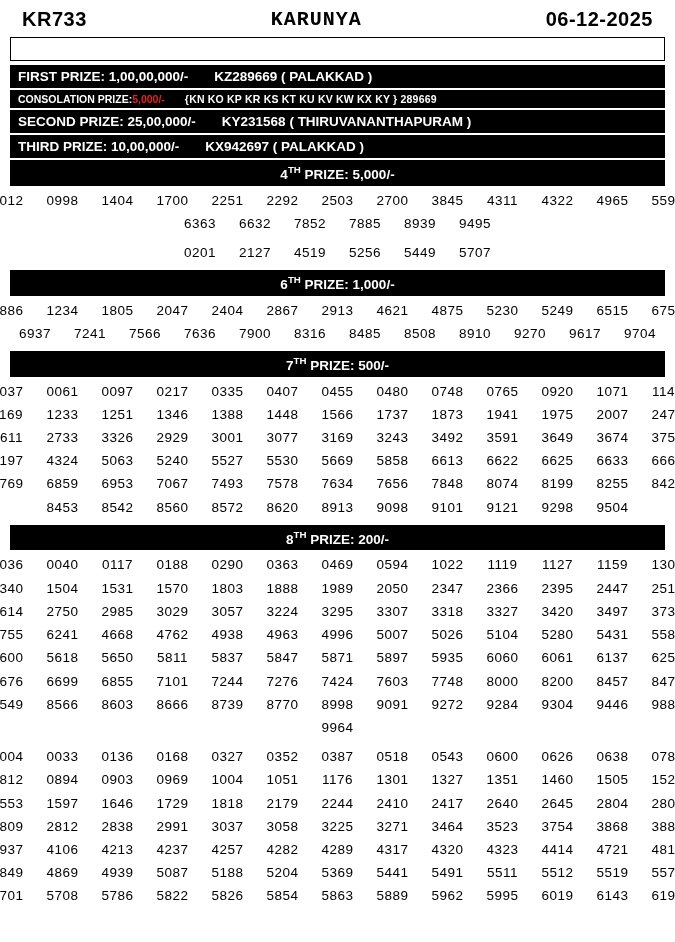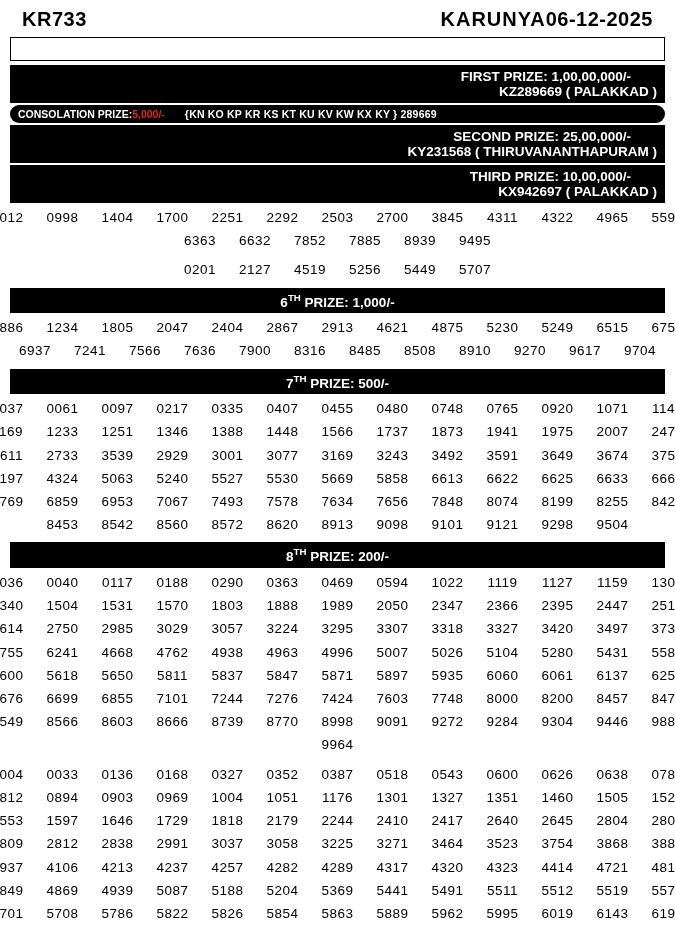--- a/index.html
+++ b/index.html
@@ -22,21 +22,21 @@
   .header {
     display: flex;
     justify-content: space-between;
     align-items: center;
     padding: 8px 22px 6px 22px;
     font-weight: bold;
     font-size: 20px;
     letter-spacing: 0.5px;
   }
   .header .h-code { flex: 0 0 auto; }
-  .header .h-name { flex: 1 1 auto; text-align: right; letter-spacing: 1px; }
+  .header .h-name { flex: 1 1 auto; text-align: center; letter-spacing: 1px; font-family: Liberation Mono, monospace; }
   .header .h-date { flex: 0 0 auto; text-align: center; }
 
   .topbox {
     margin: 0 10px 4px 10px;
     height: 22px;
     border: 1px solid #000;
     background: #fff;
   }
 
   .band {
@@ -48,37 +48,35 @@
     font-size: 13.5px;
     box-sizing: border-box;
   }
   .band.center {
     text-align: center;
   }
   .band .lbl { }
   .band .val { }
   .band-row {
     display: flex;
-    align-items: flex-end;
-    flex-direction: column;
+    align-items: flex-start;
   }
   .band-row .lbl { margin-right: 26px; white-space: nowrap; }
   .band-row .val { }
 
   .consolation {
     background: #000000;
     color: #ffffff;
     margin: 0 10px 2px 10px;
     padding: 3px 8px;
     font-weight: bold;
     font-size: 10.5px;
     display: flex;
     align-items: center;
     box-sizing: border-box;
-    border-radius: 9px;
   }
   .consolation .camount { color: #e8231f; margin-right: 20px; }
   .consolation .cseries { letter-spacing: 0.2px; }
 
   .sup { font-size: 0.72em; vertical-align: super; }
 
   .numbers {
     margin: 3px 14px 6px 14px;
     font-size: 13.5px;
     line-height: 1.72;
@@ -125,20 +123,23 @@
   <div class="band band-row">
     <span class="lbl">SECOND PRIZE: 25,00,000/-</span>
     <span class="val">KY231568 ( THIRUVANANTHAPURAM )</span>
   </div>
 
   <div class="band band-row">
     <span class="lbl">THIRD PRIZE: 10,00,000/-</span>
     <span class="val">KX942697 ( PALAKKAD )</span>
   </div>
 
+  <div class="band center">
+    <span>4</span><span class="sup">TH</span><span> PRIZE: 5,000/-</span>
+  </div>
   <div class="numbers">
       <div class="nrow">
         <span>0012</span>
         <span>0998</span>
         <span>1404</span>
         <span>1700</span>
         <span>2251</span>
         <span>2292</span>
         <span>2503</span>
         <span>2700</span>
@@ -234,21 +235,21 @@
         <span>1737</span>
         <span>1873</span>
         <span>1941</span>
         <span>1975</span>
         <span>2007</span>
         <span>2474</span>
       </div>
       <div class="nrow">
         <span>2611</span>
         <span>2733</span>
-        <span>3539</span>
+        <span>3326</span>
         <span>2929</span>
         <span>3001</span>
         <span>3077</span>
         <span>3169</span>
         <span>3243</span>
         <span>3492</span>
         <span>3591</span>
         <span>3649</span>
         <span>3674</span>
         <span>3752</span>

